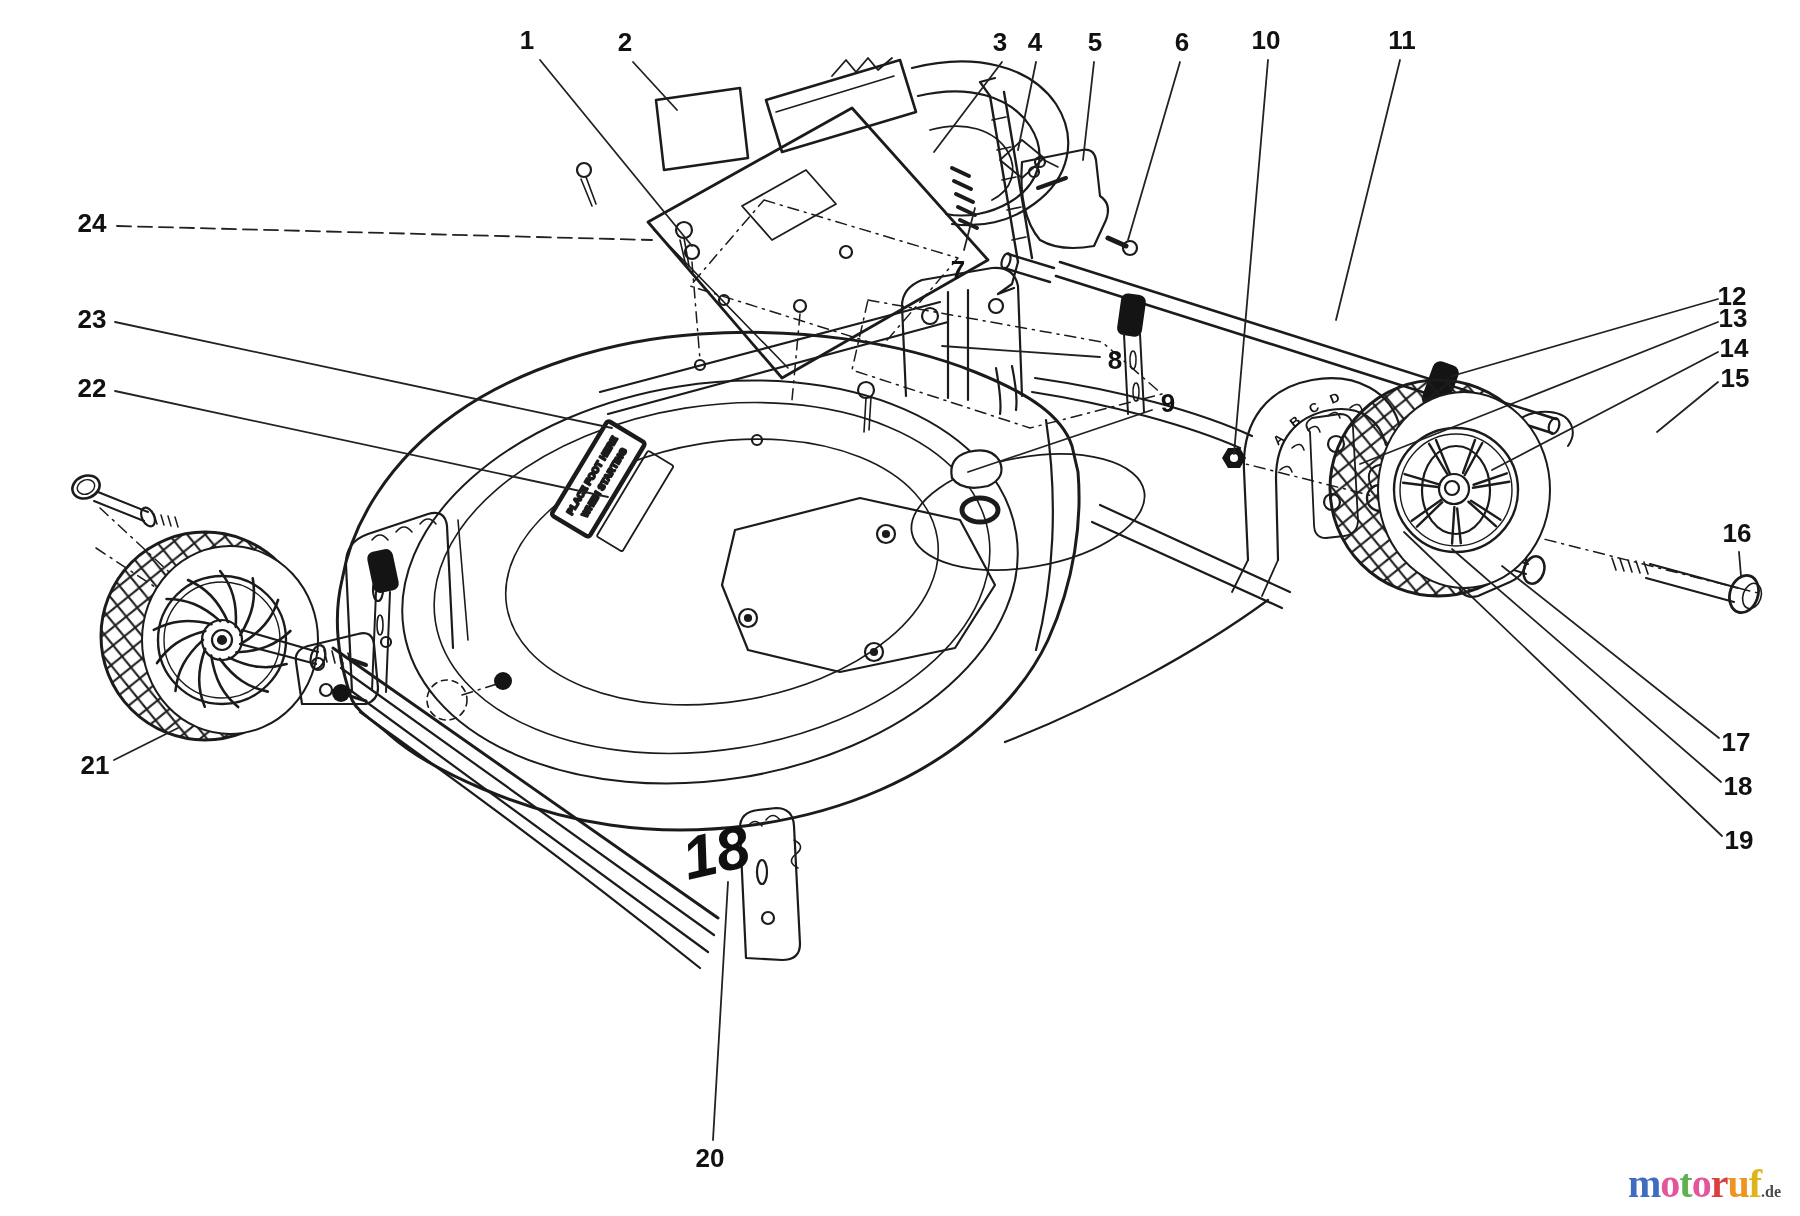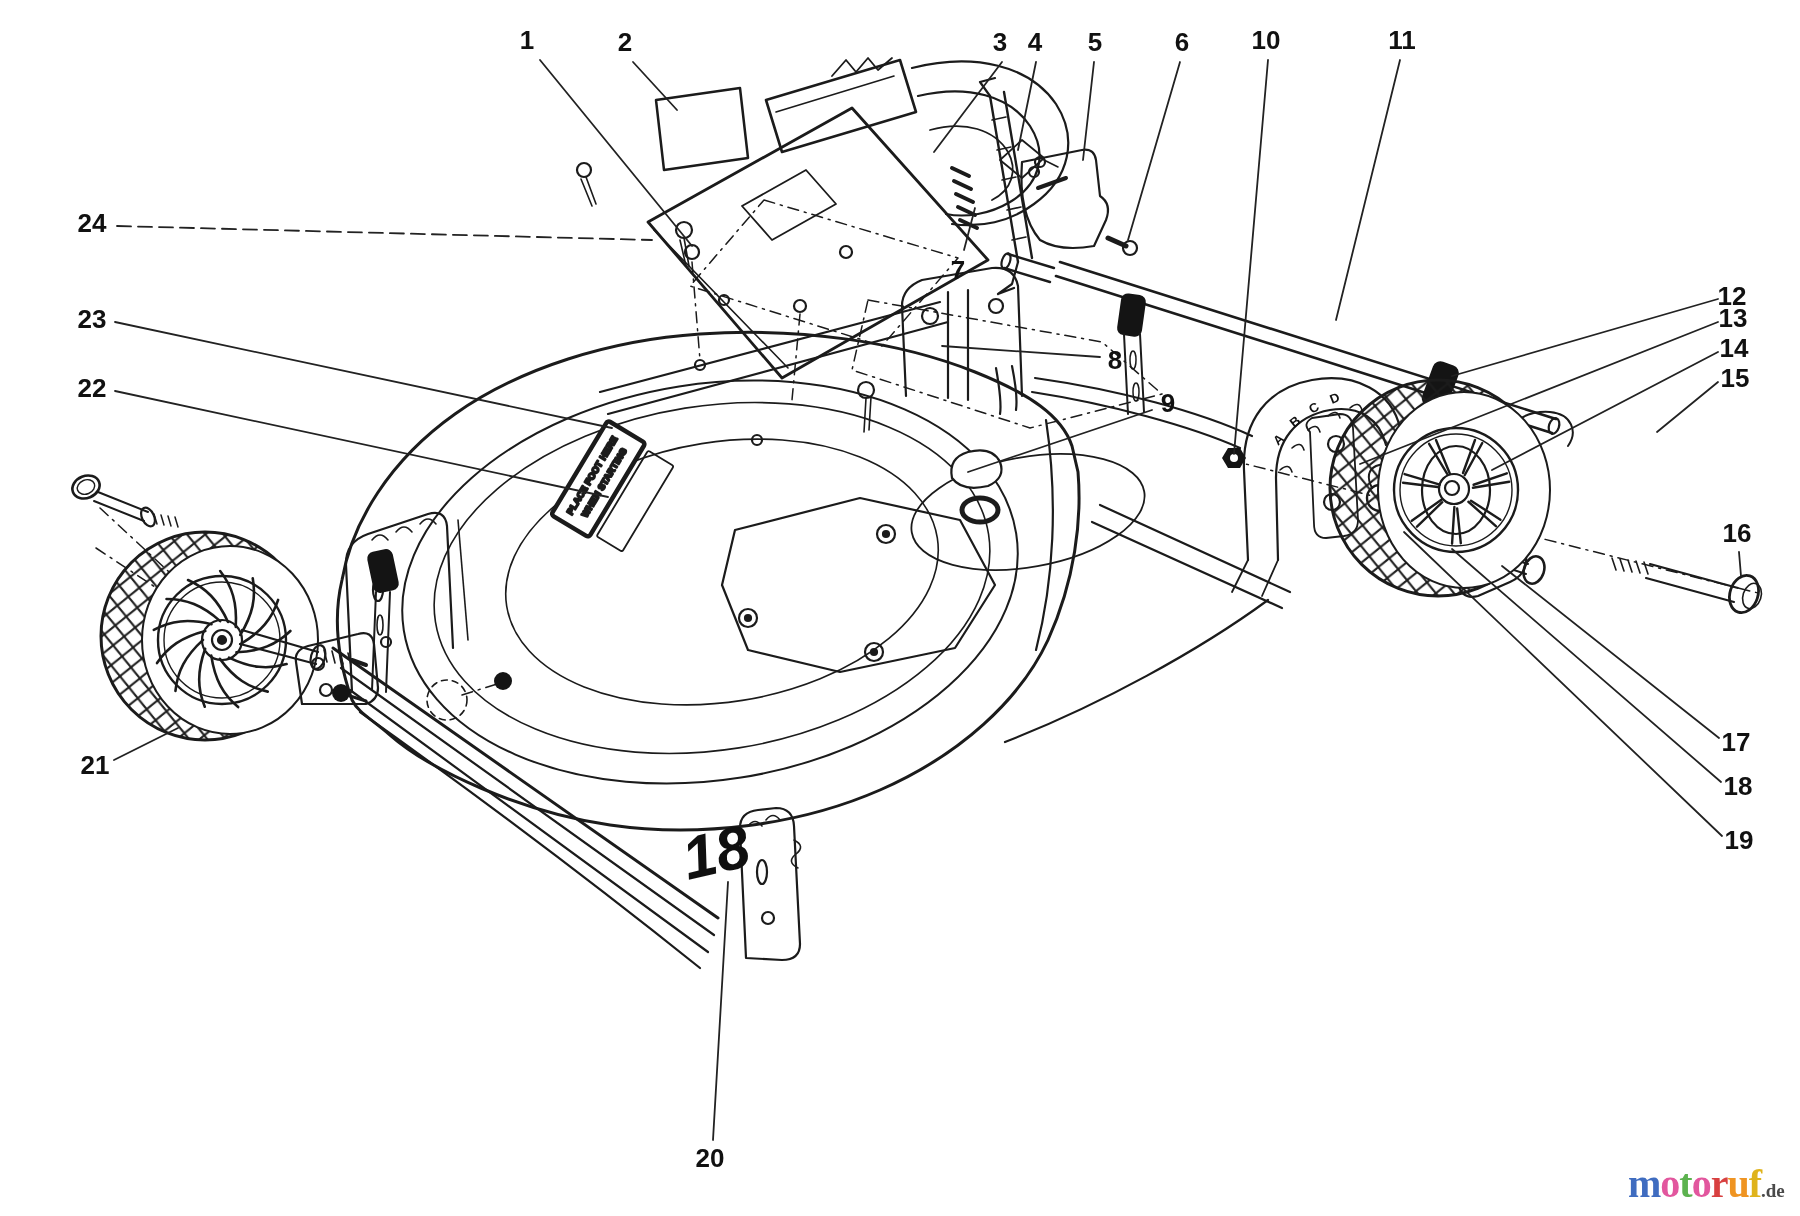--- a/index.html
+++ b/index.html
@@ -7,21 +7,21 @@
          font-family:"Liberation Sans",sans-serif;}
   svg{position:absolute;left:0;top:0;}
   .callout{font-family:"Liberation Sans",sans-serif;font-weight:700;font-size:26px;fill:#111;}
   .leader{stroke:#222;stroke-width:1.8;fill:none;}
   .decal-txt{font-size:9px;font-weight:700;fill:#111;letter-spacing:.3px;}
   .abcd{font-size:13px;font-weight:700;fill:#111;}
   #deck-num{font-size:60px;font-weight:700;font-style:italic;fill:#101010;}
   #watermark{position:absolute;left:1628px;top:1160px;width:170px;height:50px;
              font-family:"Liberation Serif",serif;font-weight:700;font-size:40px;
              letter-spacing:-1px;white-space:nowrap;}
-  #watermark .suffix{font-size:19px;font-weight:700;letter-spacing:0;}
+  #watermark .suffix{font-size:16px;font-weight:700;letter-spacing:0;}
 </style>
 </head>
 <body>
 
 <div class="stage">
 <svg width="1800" height="1216" viewBox="0 0 1800 1216">
   <defs>
     <pattern id="tread" width="20" height="20" patternUnits="userSpaceOnUse" patternTransform="rotate(6)">
       <path d="M0,10 L10,0 L20,10 L10,20 Z" fill="none" stroke="#1b1b1b" stroke-width="2"></path>
     </pattern>

